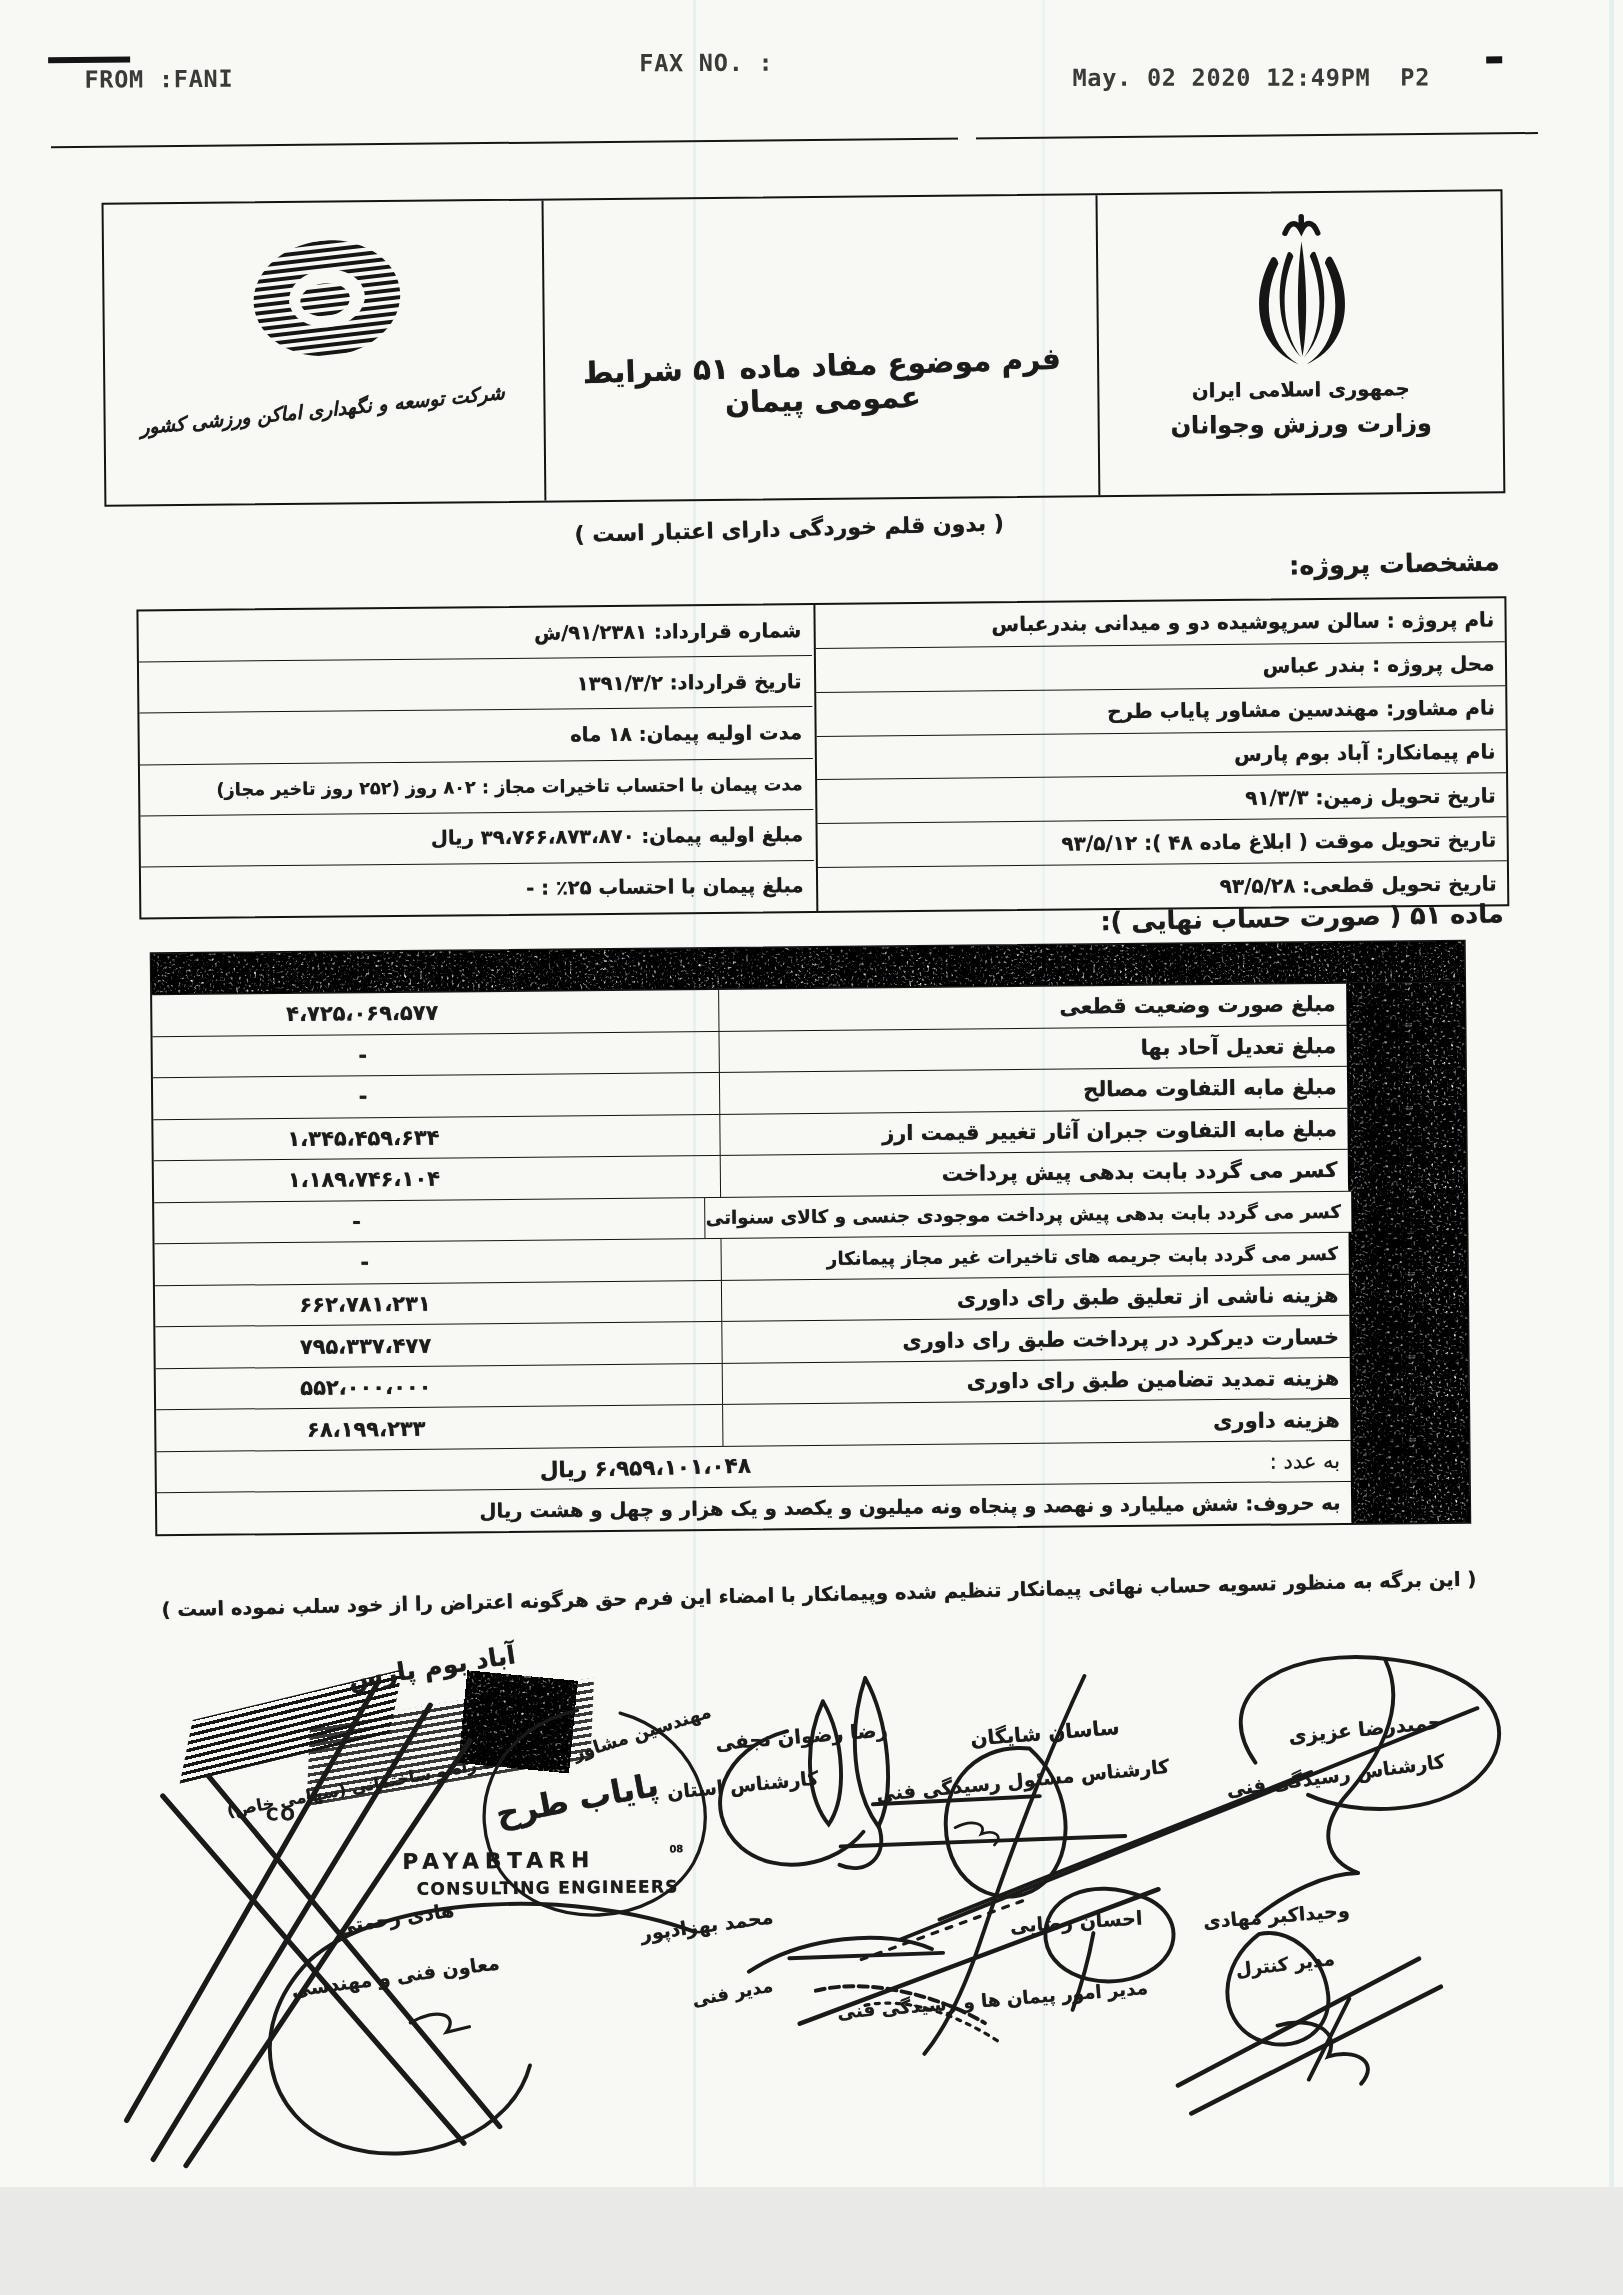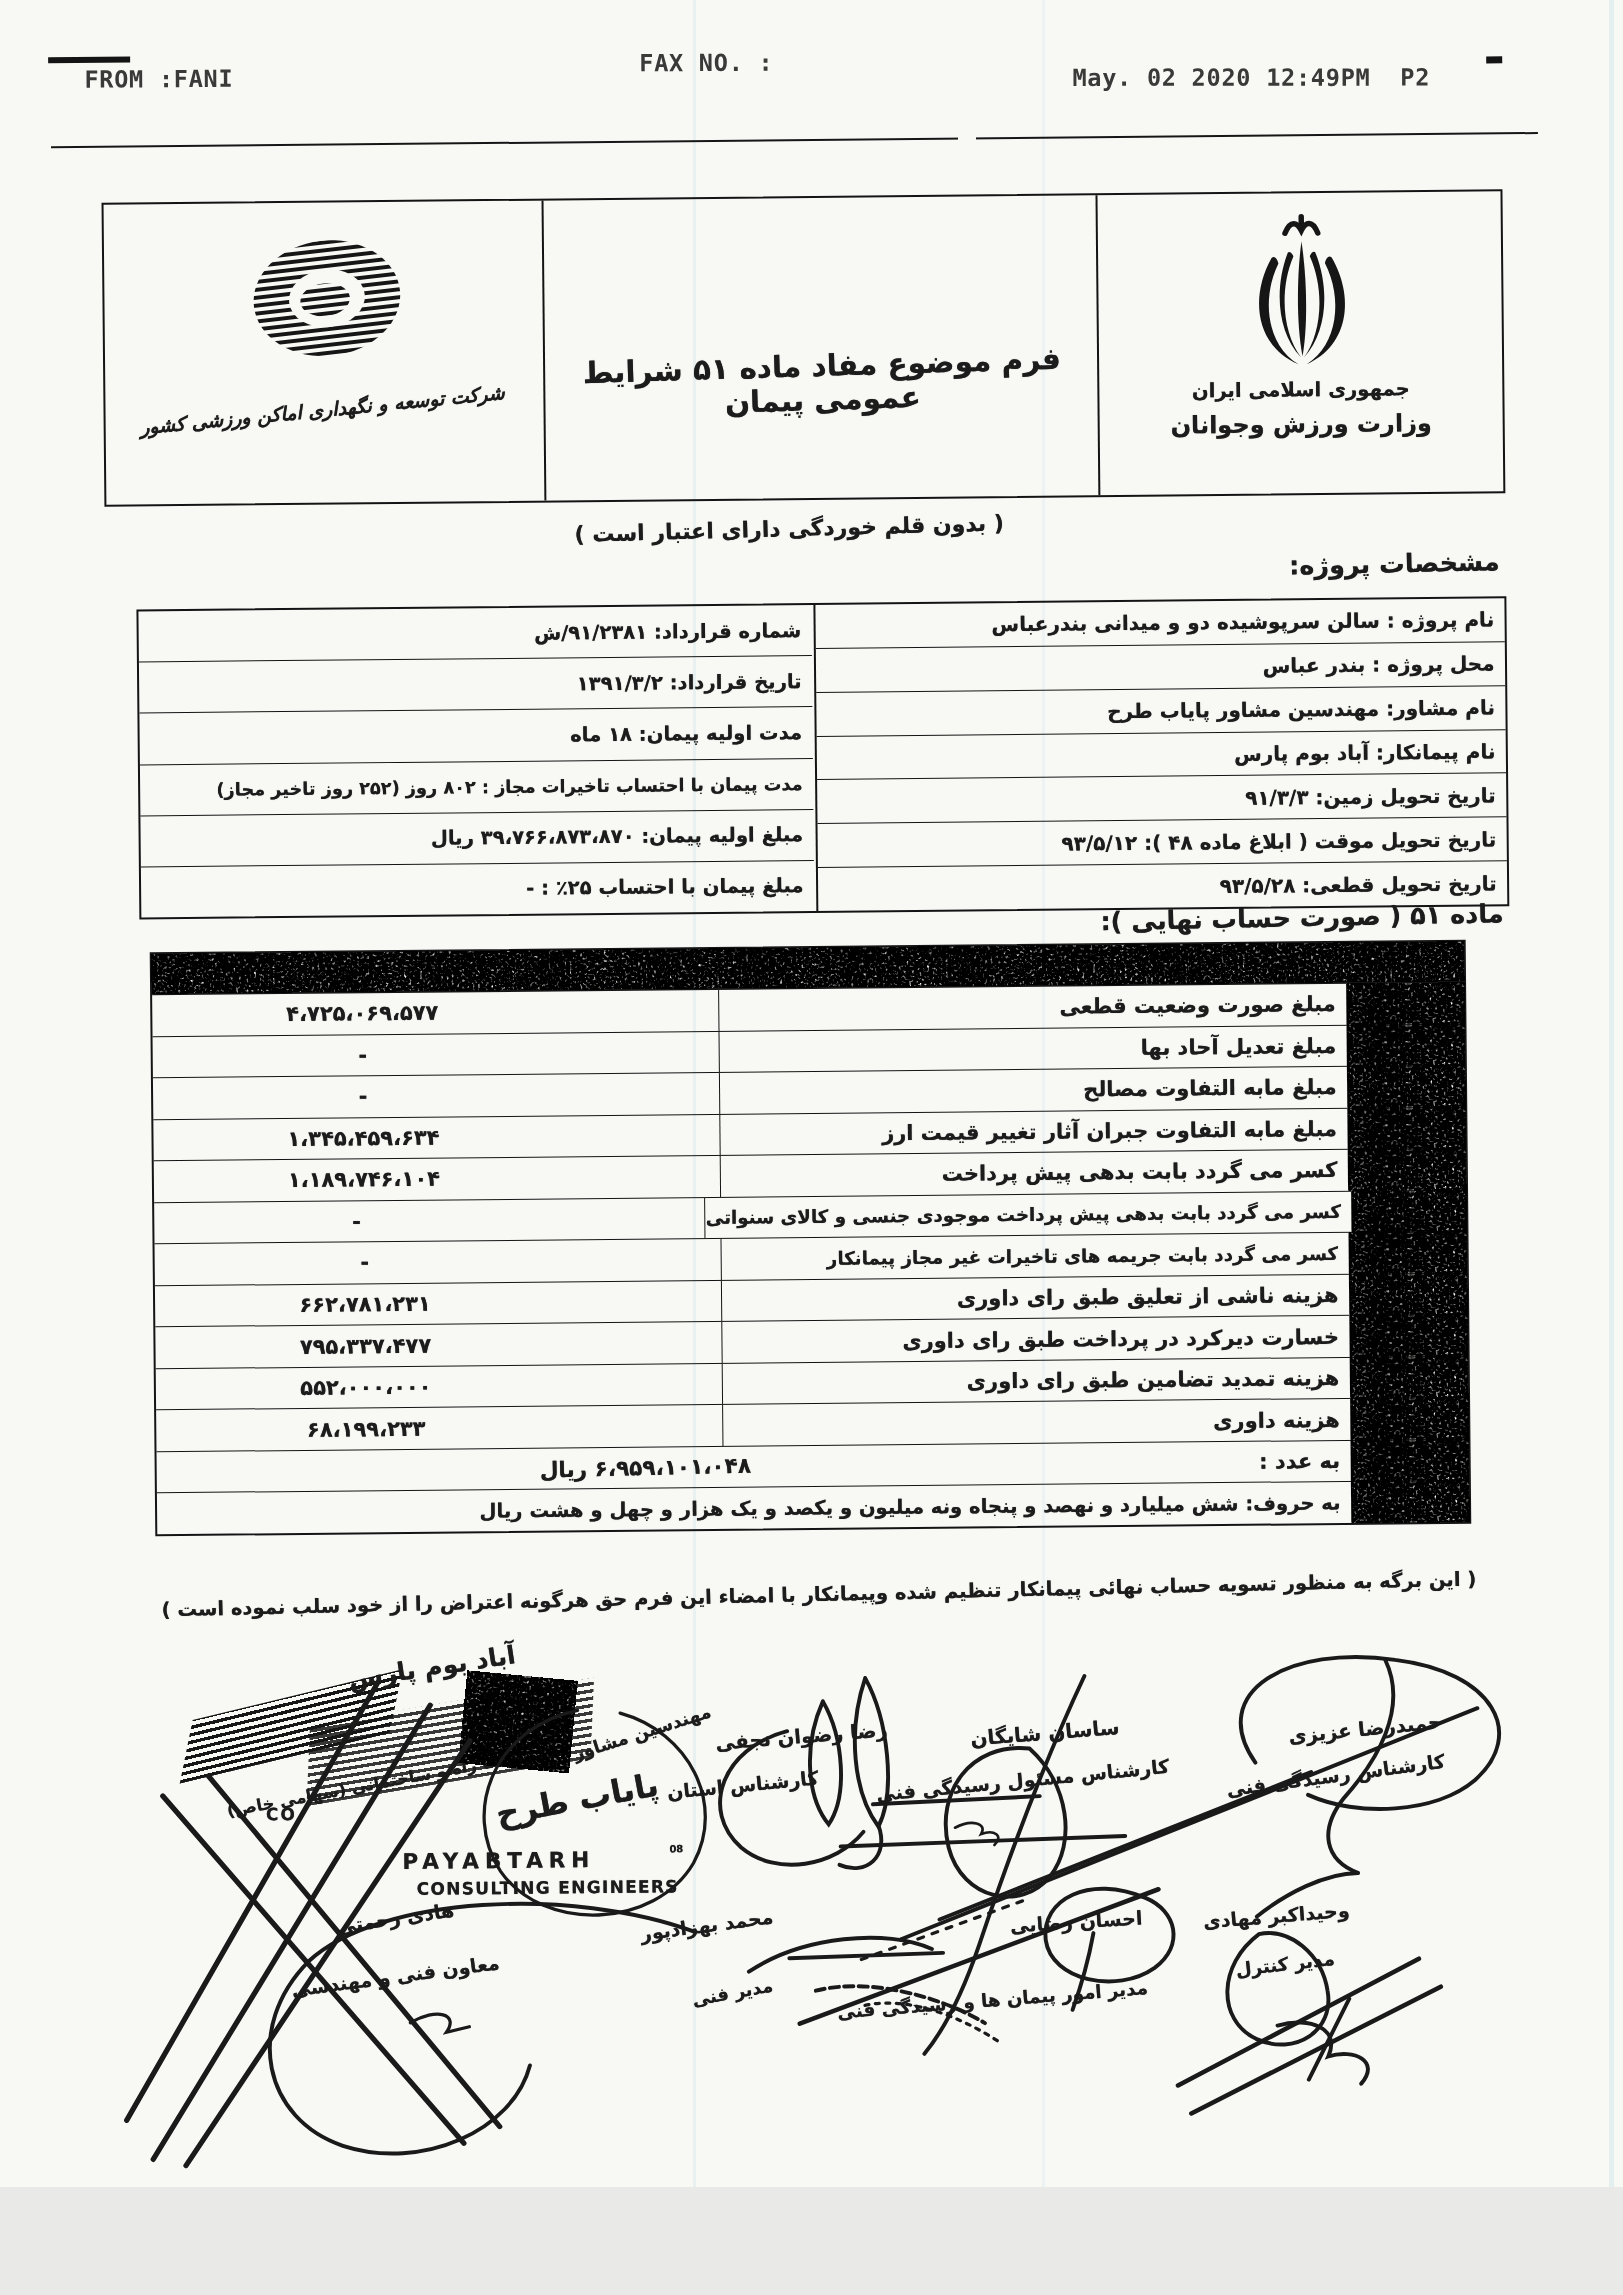--- a/index.html
+++ b/index.html
@@ -57,21 +57,21 @@
   .arow{flex:1;display:flex;border-bottom:1.3px solid #141414;}
   .arow:last-child{border-bottom:none;}
   .arow .val{width:566px;display:flex;align-items:center;justify-content:center;
        font-size:21px;font-weight:bold;transform:translateX(-73px);}
   .arow .lab{flex:1;border-left:1.3px solid #141414;direction:rtl;display:flex;align-items:center;
        padding-right:10.5px;font-size:21px;font-weight:bold;white-space:nowrap;overflow:visible;}
   .arow .lab.small{font-size:18.3px;}
   .arow .noisecell{width:117px;border-left:1.3px solid #141414;}
   .arow .combined{flex:1;position:relative;direction:rtl;}
   .arow .combined .clabel{position:absolute;right:10.5px;top:50%;transform:translateY(-50%);
-       font-size:21px;font-weight:bold;white-space:nowrap;}
+       font-size:21px;font-weight:normal;white-space:nowrap;}
   .arow .combined .cvalue{position:absolute;left:383px;top:50%;transform:translateY(-50%) rotate(-0.8deg);
        font-size:21.6px;font-weight:bold;white-space:nowrap;}
   .arow .combined .cwords{position:absolute;right:10.5px;left:6.5px;top:50%;transform:translateY(-50%);
        font-size:19.6px;font-weight:bold;white-space:nowrap;text-align:right;}
   .footnote{position:absolute;left:0;right:0;top:1583px;text-align:center;font-size:19.6px;font-weight:bold;
        transform:rotate(-0.8deg);}
   
   .sigtext{position:absolute;font-weight:bold;white-space:nowrap;}
   .scribbles{position:absolute;inset:0;pointer-events:none;}
   .hatch{position:absolute;background:repeating-linear-gradient(0deg,#161616 0 3.3px,transparent 3.3px 7.2px);}

